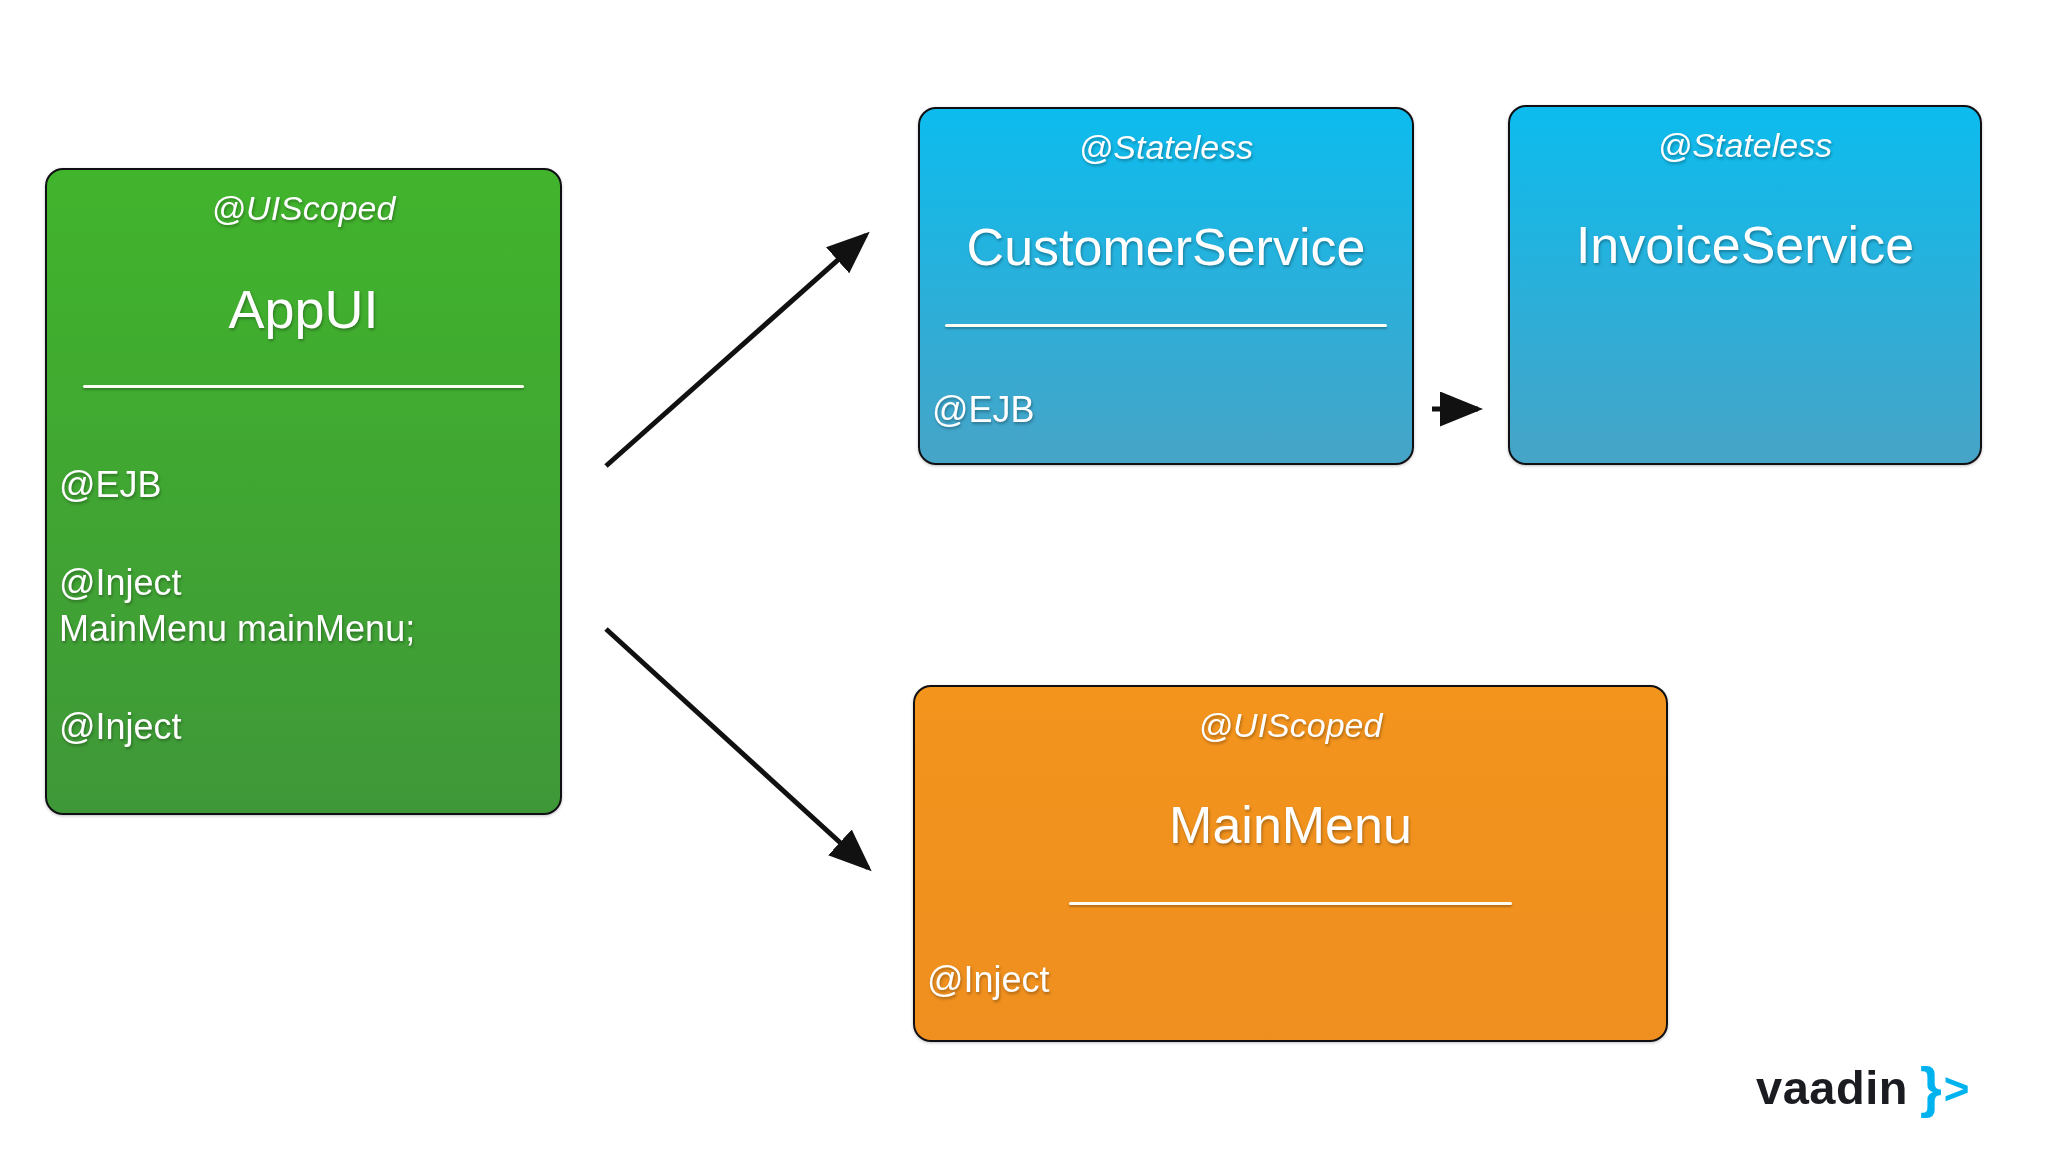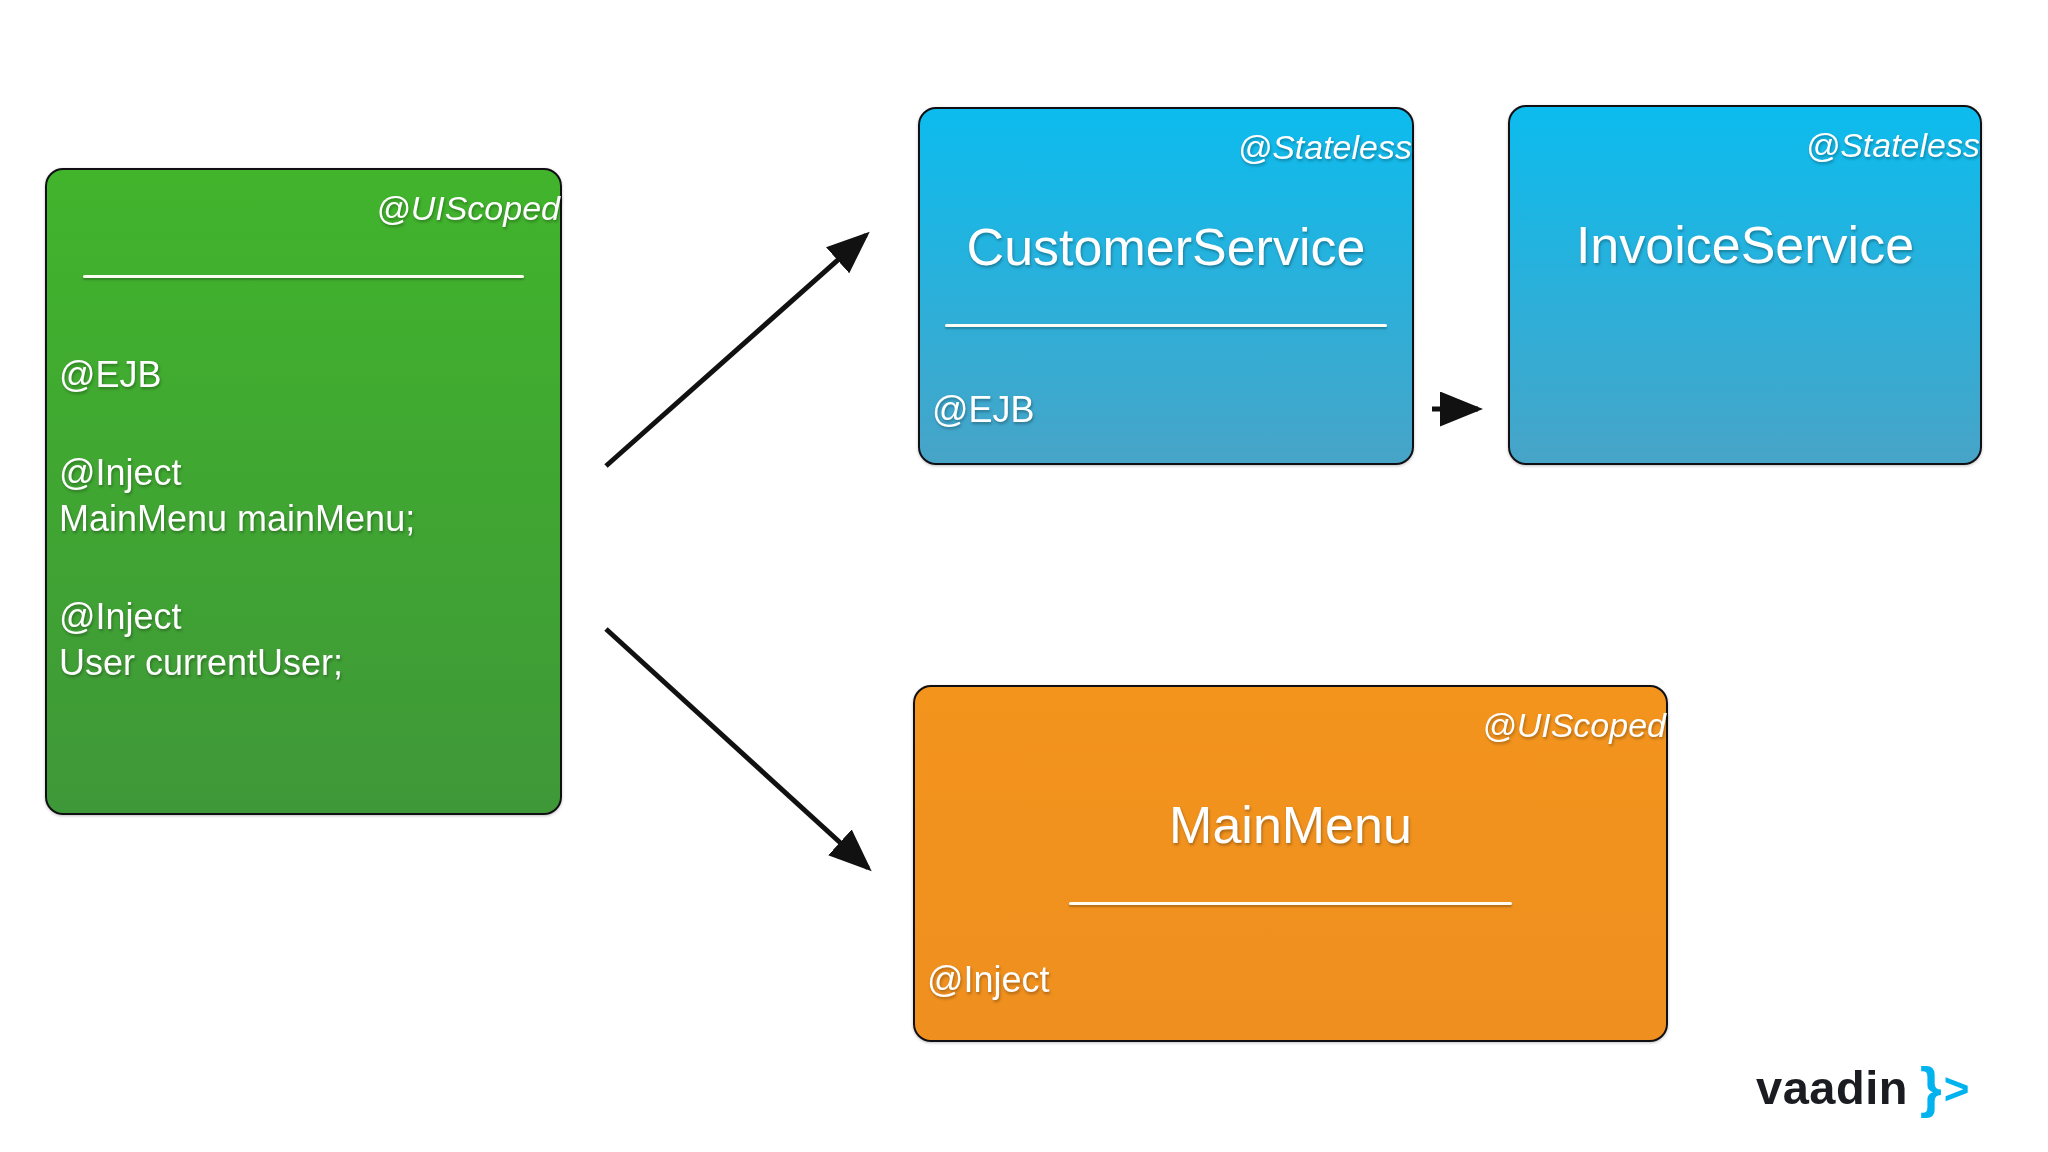--- a/index.html
+++ b/index.html
@@ -37,21 +37,21 @@
   .node-invoiceservice {
     left: 1508px; top: 105px; width: 474px; height: 360px;
     background: linear-gradient(180deg, var(--blue-top, #0cbcee), var(--blue-bottom, #47a4c7));
   }
   .node-mainmenu {
     left: 913px; top: 685px; width: 755px; height: 357px;
     background: linear-gradient(180deg, var(--orange-top, #f3941d), var(--orange-bottom, #ef8f1f));
   }
   .stereotype {
     margin-top: 15px;
-    text-align: right;
+    text-align: center;
     font-style: italic;
     font-size: 34px;
     line-height: 46px;
   }
   .node-title {
     text-align: center;
     font-size: 52px;
     line-height: 62px;
     font-weight: 400;
     margin-top: 46px;
@@ -116,27 +116,27 @@
         <path d="M0,0 L8.6,3.5 L0,7 z" style="fill: var(--arrow, #111111);"></path>
       </marker>
     </defs>
     <line x1="606" y1="466" x2="866" y2="235" style="stroke: var(--arrow, #111111);" stroke-width="5" marker-end="url(#arrowhead)"></line>
     <line x1="1432" y1="409" x2="1478" y2="409" style="stroke: var(--arrow, #111111);" stroke-width="5" marker-end="url(#arrowhead)"></line>
     <line x1="606" y1="629" x2="868" y2="868" style="stroke: var(--arrow, #111111);" stroke-width="5" marker-end="url(#arrowhead)"></line>
   </svg>
 
   <div class="node node-appui">
     <div class="stereotype">@UIScoped</div>
+    <div class="node-title">AppUI</div>
     <div class="divider"></div>
     <div class="node-body">
       <div class="member-line">@EJB</div>
       <div class="member-line group-start">@Inject</div>
       <div class="member-line">MainMenu mainMenu;</div>
       <div class="member-line group-start">@Inject</div>
-      <div class="member-line">User currentUser;</div>
     </div>
   </div>
 
   <div class="node node-customerservice">
     <div class="stereotype">@Stateless</div>
     <div class="node-title">CustomerService</div>
     <div class="divider"></div>
     <div class="node-body">
       <div class="member-line">@EJB</div>
     </div>

